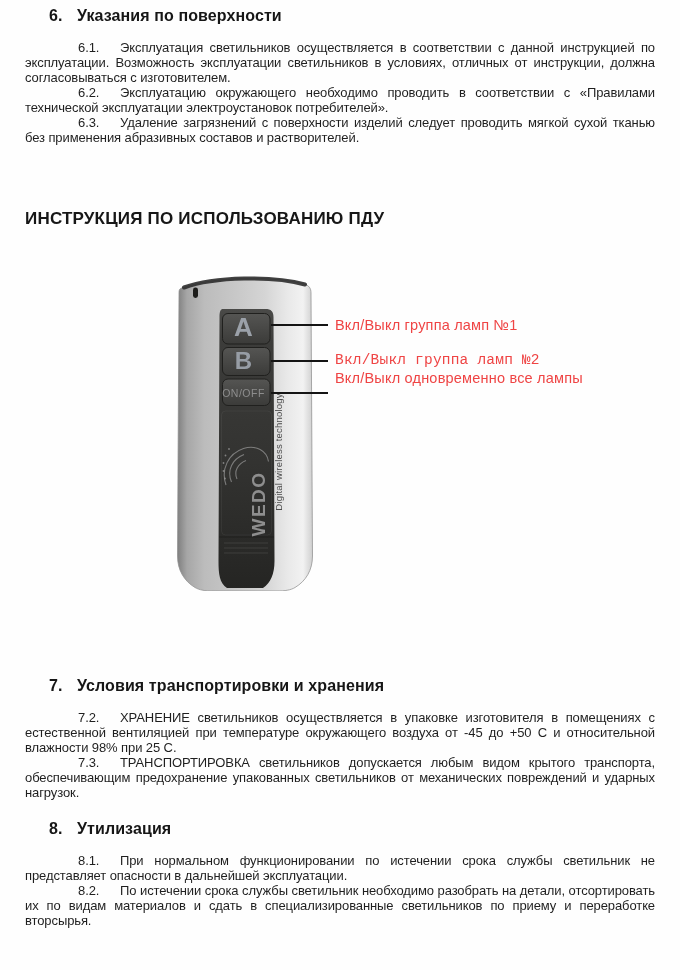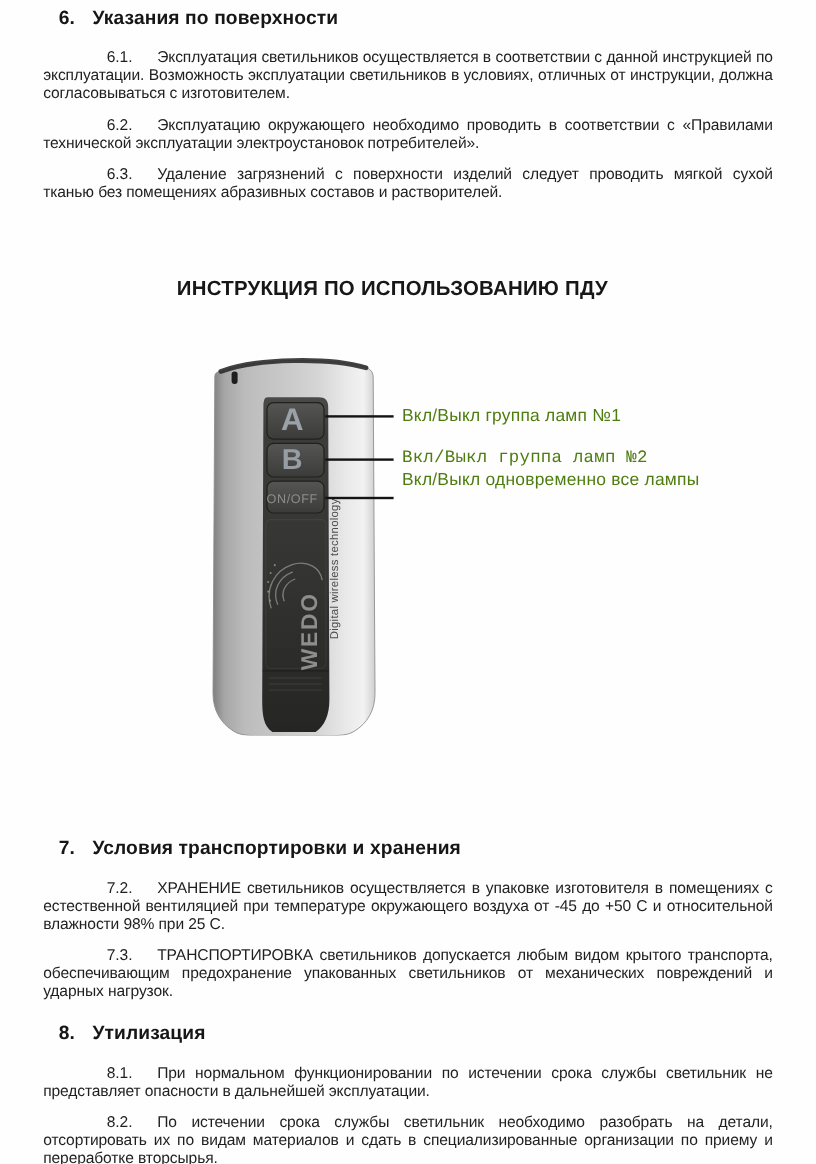--- a/index.html
+++ b/index.html
@@ -26,38 +26,37 @@
     line-height: 18px;
     color: #161616;
     padding-left: 24px;
     letter-spacing: 0.1px;
   }
   .section-heading .hnum { width: 28px; flex: 0 0 28px; }
 
   
   .para-block { margin-top: 15px; }
   .para {
-    margin: 11px;
+    margin: 0;
     font-size: 13px;
     line-height: 15px;
     text-align: justify;
     text-indent: 53px;
     letter-spacing: -0.1px;
     color: #1f1f1f;
   }
   .para .pnum {
     display: inline-block;
     width: 42px;
     text-indent: 0;
   }
 
   
   .figure-heading {
     margin-top: 64px;
-    text-align: center;
     padding-right: 26px;
     font-size: 17px;
     font-weight: bold;
     line-height: 19px;
     letter-spacing: 0.2px;
     color: #171717;
   }
 
   
   .figure {
@@ -70,21 +69,21 @@
     position: absolute;
     height: 2px;
     background: #141414;
   }
   .callout-label {
     position: absolute;
     left: 310px;
     font-size: 14.5px;
     line-height: 16px;
     letter-spacing: 0.2px;
-    color: #4d7c0f;
+    color: #ef4444;
     white-space: nowrap;
   }
   #line1 { left: 246px; top: 53px;  width: 57px; }
   #line2 { left: 246px; top: 89px;  width: 57px; }
   #line3 { left: 246px; top: 121px; width: 57px; }
   #label1 { top: 46px; }
   #label2 { top: 81px; font-family: Liberation Mono, monospace; }
   #label3 { top: 99px; }
 
   .sec7-heading { margin-top: 76px; }
@@ -96,21 +95,21 @@
 <div class="page">
   <div class="content">
 
     <div class="section-heading">
       <span class="hnum">6.</span>
       <span class="htitle">Указания по поверхности</span>
     </div>
     <div class="para-block">
       <p class="para"><span class="pnum">6.1.</span><span class="ptext">Эксплуатация светильников осуществляется в соответствии с данной инструкцией по эксплуатации. Возможность эксплуатации светильников в условиях, отличных от инструкции, должна согласовываться с изготовителем.</span></p>
       <p class="para"><span class="pnum">6.2.</span><span class="ptext">Эксплуатацию окружающего необходимо проводить в соответствии с «Правилами технической эксплуатации электроустановок потребителей».</span></p>
-      <p class="para"><span class="pnum">6.3.</span><span class="ptext">Удаление загрязнений с поверхности изделий следует проводить мягкой сухой тканью без помещениях абразивных составов и растворителей.</span></p>
+      <p class="para"><span class="pnum">6.3.</span><span class="ptext">Удаление загрязнений с поверхности изделий следует проводить мягкой сухой тканью без применения абразивных составов и растворителей.</span></p>
     </div>
 
     <div class="figure-heading">ИНСТРУКЦИЯ ПО ИСПОЛЬЗОВАНИЮ ПДУ</div>
 
     <div class="figure">
       <svg class="remote-svg" width="138" height="320" viewBox="0 0 138 320" xmlns="http://www.w3.org/2000/svg">
         <defs>
           <linearGradient id="bodyGrad" x1="0" y1="0" x2="1" y2="0">
             <stop offset="0" stop-color="#7f7f7f"></stop>
             <stop offset="0.07" stop-color="#a6a6a6"></stop>
@@ -202,17 +201,17 @@
       <p class="para"><span class="pnum">7.2.</span><span class="ptext">ХРАНЕНИЕ светильников осуществляется в упаковке изготовителя в помещениях с естественной вентиляцией при температуре окружающего воздуха от -45 до +50 С и относительной влажности 98% при 25 С.</span></p>
       <p class="para"><span class="pnum">7.3.</span><span class="ptext">ТРАНСПОРТИРОВКА светильников допускается любым видом крытого транспорта, обеспечивающим предохранение упакованных светильников от механических повреждений и ударных нагрузок.</span></p>
     </div>
 
     <div class="section-heading sec8-heading">
       <span class="hnum">8.</span>
       <span class="htitle">Утилизация</span>
     </div>
     <div class="para-block">
       <p class="para"><span class="pnum">8.1.</span><span class="ptext">При нормальном функционировании по истечении срока службы светильник не представляет опасности в дальнейшей эксплуатации.</span></p>
-      <p class="para"><span class="pnum">8.2.</span><span class="ptext">По истечении срока службы светильник необходимо разобрать на детали, отсортировать их по видам материалов и сдать в специализированные организации по приему и переработке вторсырья.</span></p>
+      <p class="para"><span class="pnum">8.2.</span><span class="ptext">По истечении срока службы светильник необходимо разобрать на детали, отсортировать их по видам материалов и сдать в специализированные светильников по приему и переработке вторсырья.</span></p>
     </div>
 
   </div>
 </div>
 
 </body></html>

